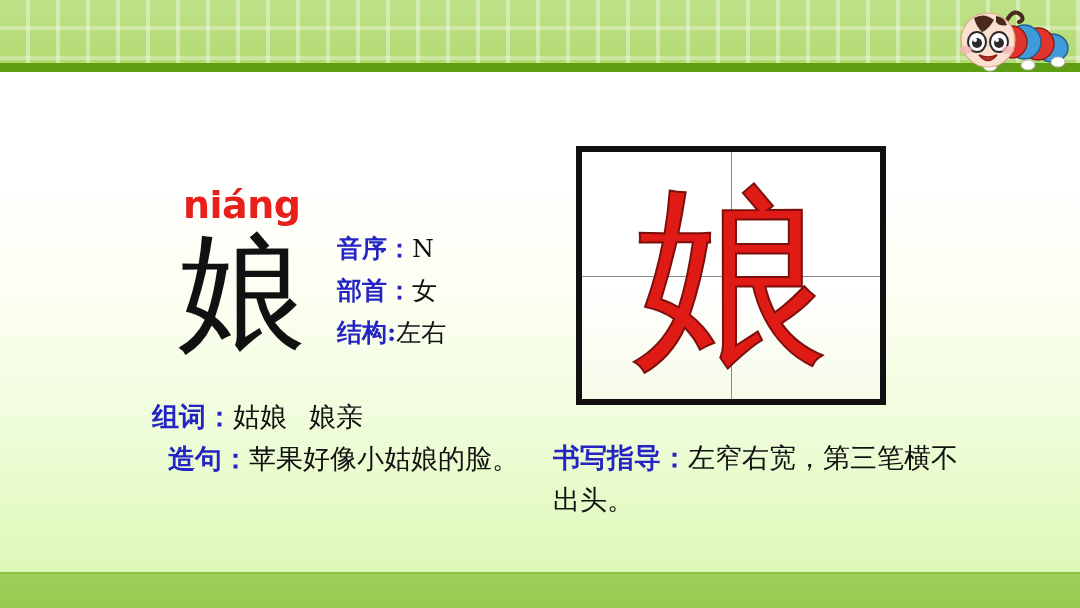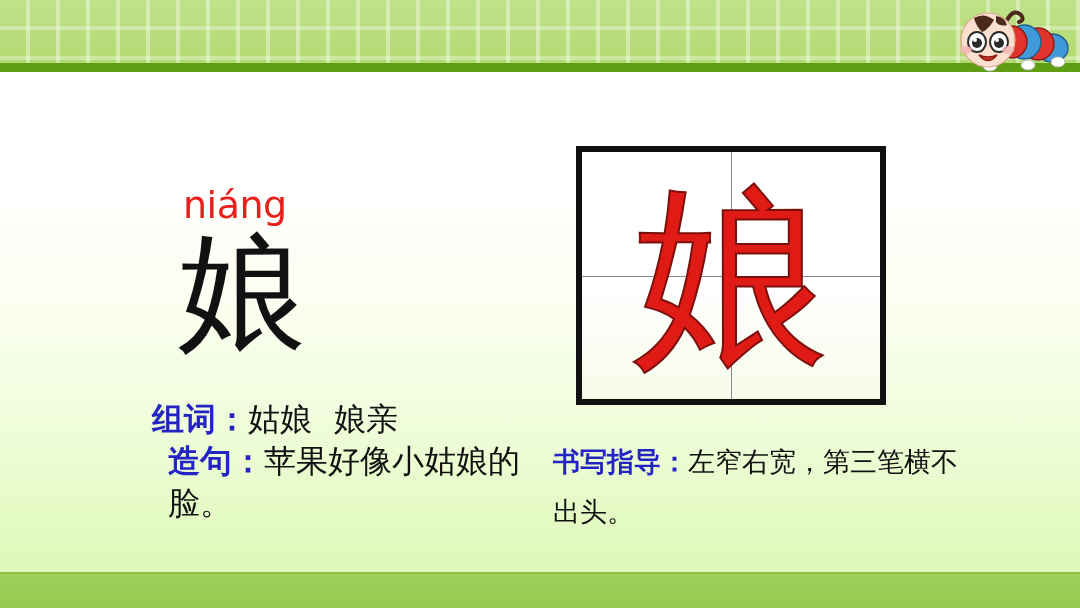--- a/index.html
+++ b/index.html
@@ -71,21 +71,21 @@
     width: 124px;
     height: 72px;
   }
 
   
   #pinyin {
     position: absolute;
     left: 183px;
     top: 186px;
     font-family: "DejaVu Sans", sans-serif;
-    font-weight: normal;
+    font-weight: bold;
     font-size: 38px;
     letter-spacing: -0.5px;
     color: #e8201c;
     line-height: 1;
     white-space: nowrap;
   }
   #big-char {
     position: absolute;
     left: 178px;
     top: 222px;
@@ -120,24 +120,24 @@
   }
 
   
   #words {
     position: absolute;
     left: 152px;
     top: 398px;
     width: 390px;
   }
   .wordline {
-    font-size: 32px;
+    font-size: 27px;
     line-height: 42px;
     white-space: nowrap;
-    font-family: Liberation Serif, serif;
+    font-family: Liberation Mono, monospace;
   }
   .wordline.wrap { white-space: normal; margin-left: 16px; }
   .wordline .lab {
     color: #2424c4;
     font-weight: 600;
   }
   .wordline .val {
     color: #111111;
   }
   .gap { display: inline-block; width: 22px; }
@@ -184,21 +184,21 @@
   }
 
   
   #guidance {
     position: absolute;
     left: 553px;
     top: 437px;
     width: 410px;
     font-family: "DejaVu Serif", serif;
     font-size: 27px;
-    line-height: 50px;
+    line-height: 42px;
   }
   #guidance .lab {
     color: #2424c4;
     font-weight: 600;
   }
   #guidance .val {
     color: #111111;
   }
 </style>
 </head>
@@ -245,20 +245,31 @@
 
         <path d="M27 53 q9 11 18 0 q-9 4 -18 0 z" fill="#c0392b" stroke="#8e1a15" stroke-width="1.4"></path>
       </g>
     </svg>
   </div>
 
   <div id="pinyin">niáng</div>
 
   <div id="big-char">娘</div>
 
+  <div id="meta">
+    <div class="meta-row">
+      <span class="lab">音序：</span><span class="val">N</span>
+    </div>
+    <div class="meta-row">
+      <span class="lab">部首：</span><span class="val">女</span>
+    </div>
+    <div class="meta-row">
+      <span class="lab">结构:</span><span class="val">左右</span>
+    </div>
+  </div>
 
   <div id="words">
     <div class="wordline">
       <span class="lab">组词：</span><span class="val">姑娘</span><span class="gap"></span><span class="val">娘亲</span>
     </div>
     <div class="wordline wrap">
       <span class="lab">造句：</span><span class="val">苹果好像小姑娘的脸。</span>
     </div>
   </div>
 

